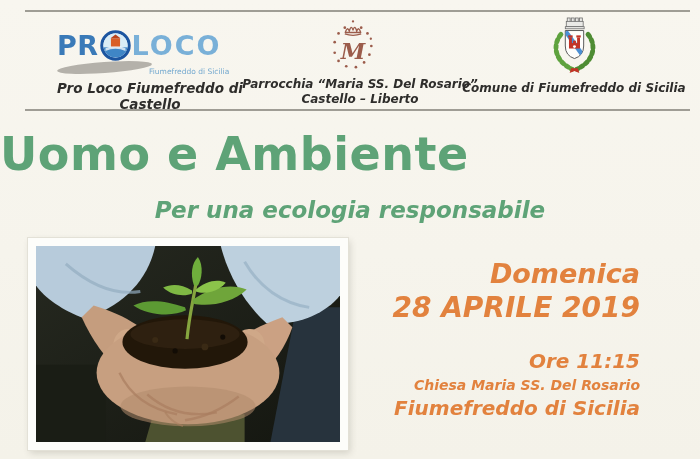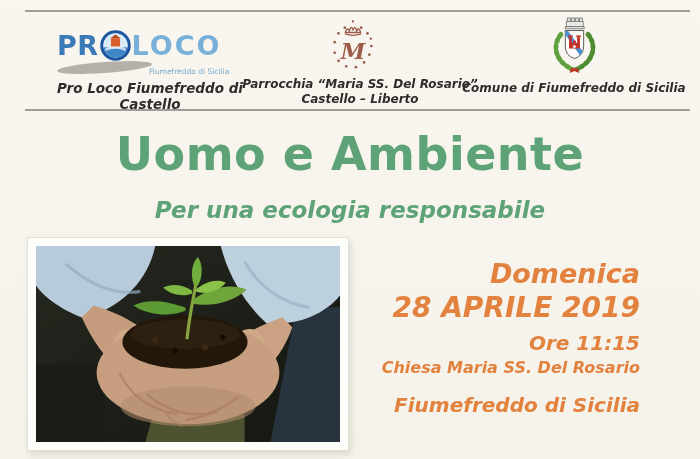--- a/index.html
+++ b/index.html
@@ -28,38 +28,38 @@
   
   .monogram { position:absolute; left:326px; top:18px; width:54px; height:56px; }
   .cap-parrocchia1 { left:240px; top:77px; width:240px; font-size:12px; }
   .cap-parrocchia2 { left:240px; top:92px; width:240px; font-size:12px; }
 
   
   .crest { position:absolute; left:545px; top:14px; width:58px; height:64px; }
   .cap-comune { left:455px; top:81px; width:238px; font-size:12px; }
 
   
-  .title { position:absolute; left:0; top:127px; width:700px; text-align:center;
+  .title { position:absolute; left:0; top:127px; width:700px; text-align:left;
            font-size:46px; font-weight:bold; color:#5ea377; letter-spacing:.5px; }
   .subtitle { position:absolute; left:0; top:197px; width:700px; text-align:center;
               font-size:23px; font-weight:bold; font-style:italic; color:#5ea377; }
 
   
   .photo-frame { position:absolute; left:28px; top:238px; width:320px; height:212px;
                  background:#fdfdfa; padding:8px;
                  box-shadow:0 0 0 1px #e3e1d7, 2px 3px 7px rgba(60,55,40,.18); }
   .photo-frame svg { display:block; width:100%; height:100%; }
 
   
   .event { position:absolute; left:330px; top:258px; width:310px; text-align:right;
            color:#e2823e; font-weight:bold; font-style:italic; line-height:1.15; }
   .event .day  { font-size:27px; margin-bottom:3px; }
-  .event .date { font-size:28px; margin-bottom:8px; }
+  .event .date { font-size:28px; margin-bottom:26px; }
   .event .time { font-size:20px; margin-bottom:4px; }
-  .event .venue{ font-size:16px; margin-bottom:16px; }
+  .event .venue{ font-size:14px; margin-bottom:4px; }
   .event .town { font-size:20px; }
 </style>
 </head>
 <body>
 
 <div class="poster">
 
   <div class="rule top"></div>
   <div class="rule bottom"></div>
 

